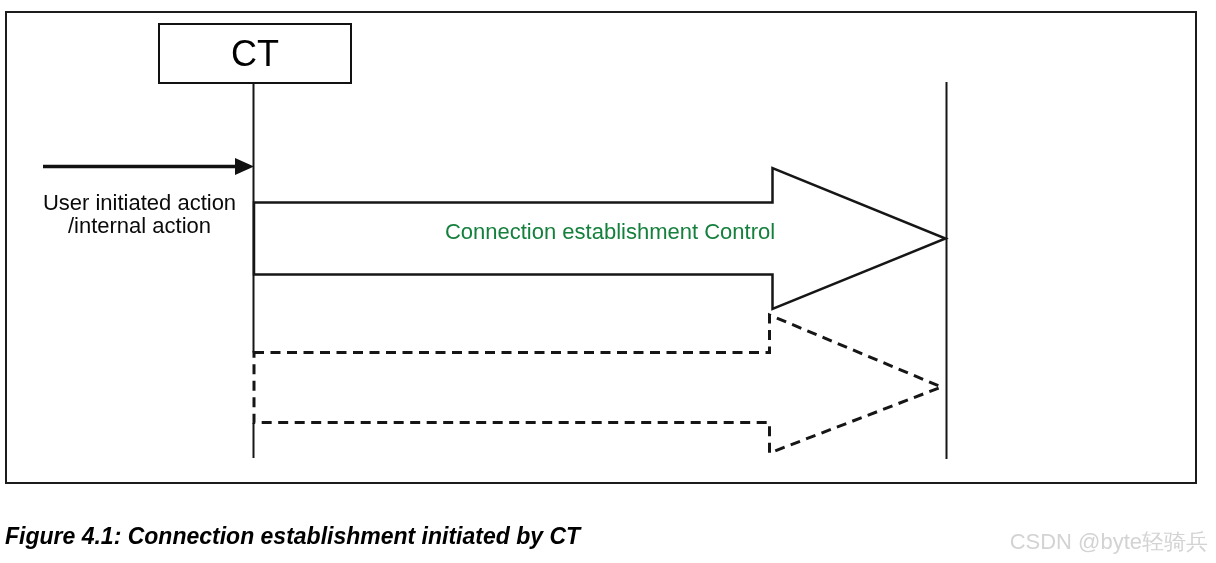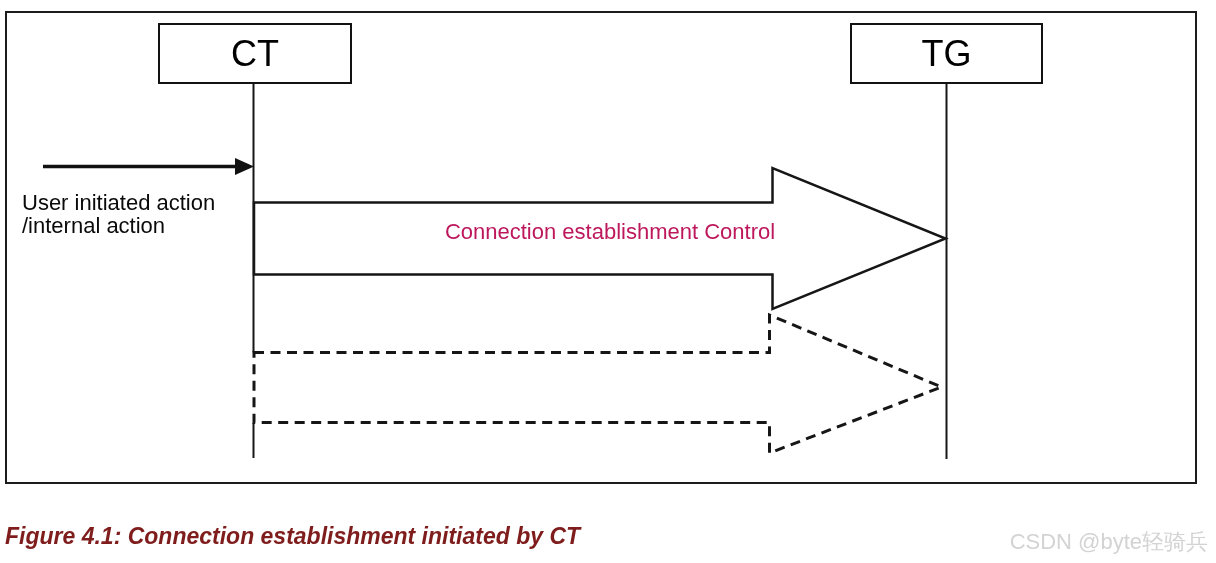--- a/index.html
+++ b/index.html
@@ -44,45 +44,45 @@
     left: 0;
     top: 0;
     width: 1216px;
     height: 563px;
     z-index: 2;
   }
   .msg-label {
     position: absolute;
     text-align: center;
     font-size: 22px;
-    color: #be185d;
+    color: #15803d;
     z-index: 4;
     white-space: nowrap;
   }
   .trigger-label {
     position: absolute;
     left: 22px;
     top: 191px;
     width: 235px;
-    text-align: left;
+    text-align: center;
     font-size: 22px;
     line-height: 23px;
     color: #0a0a0a;
     z-index: 4;
   }
   .label-control { left: 310px; top: 219px; width: 600px; }
   .label-browsing { left: 302px; top: 379px; width: 600px; }
   .figure-caption {
     position: absolute;
     left: 5px;
     top: 523px;
     font-size: 23px;
     font-weight: bold;
     font-style: italic;
-    color: #7f1d1d;
+    color: #000000;
     z-index: 4;
     white-space: nowrap;
   }
   .watermark {
     position: absolute;
     right: 8px;
     top: 527px;
     font-size: 22px;
     color: #d3d3d3;
     z-index: 4;
@@ -93,23 +93,20 @@
 <body>
 
 <div class="stage">
 
   <div class="frame"></div>
 
   <div class="actor-box ct">
     <span>CT</span>
   </div>
 
-  <div class="actor-box tg">
-    <span>TG</span>
-  </div>
 
   <svg class="canvas-svg" viewBox="0 0 1216 563" xmlns="http://www.w3.org/2000/svg">
 
     <line x1="253.5" y1="82" x2="253.5" y2="352.5" stroke="#161616" stroke-width="2"></line>
     <line x1="253.5" y1="423" x2="253.5" y2="458" stroke="#161616" stroke-width="2"></line>
     <line x1="946.5" y1="82" x2="946.5" y2="459" stroke="#161616" stroke-width="2"></line>
 
     <line x1="43" y1="166.5" x2="238" y2="166.5" stroke="#111111" stroke-width="3.5"></line>
     <polygon points="235,158 254,166.5 235,175" fill="#111111"></polygon>
 

